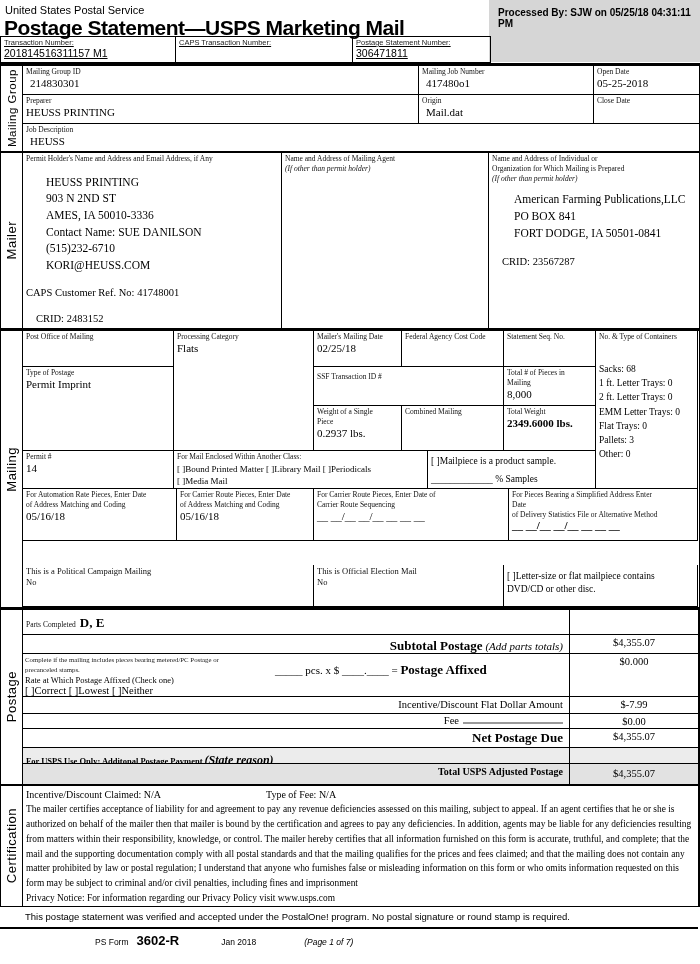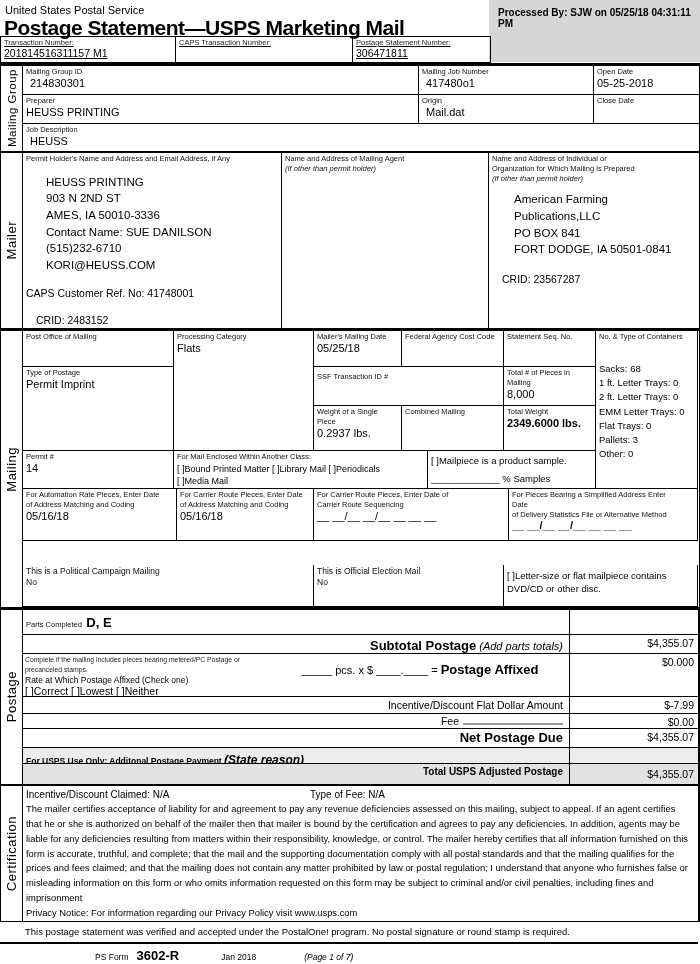--- a/index.html
+++ b/index.html
@@ -18,21 +18,21 @@
   .txn-row { position:absolute; left:0; bottom:0; display:flex; width:491px; height:27px;text-decoration:underline; }
   .txn-box { border:1px solid #000; border-right:none; padding:1px 3px; }
   .txn-box:last-child { border-right:1px solid #000; }
   .txn-lbl { font-size:7.5px; color:#1a1a1a; }
   .txn-val { font-size:10.5px; }
 
   
   .section { display:flex; border-left:1px solid #000; border-right:1px solid #000; }
   .sidebar { width:22px; border-right:1px solid #000; display:flex; align-items:center; justify-content:center; }
   .vtext { writing-mode:vertical-rl; transform:rotate(180deg); font-size:13px; letter-spacing:0.5px; white-space:nowrap; }
-  .content { flex:1; }
+  .content { flex:1;font-family:Liberation Serif, serif; }
   .lbl { font-size:7.5px; line-height:1.3; color:#111; }
   .val { font-size:11px; line-height:1.25; }
   .cell { border-right:1px solid #000; border-bottom:1px solid #000; padding:1px 3px; overflow:hidden; }
   .nr { border-right:none; }
   .nb { border-bottom:none; }
   .row { display:flex; }
 
   
   .sec-mg { border-bottom:2px solid #000; }
   .sec-mg .vtext { font-size:11.5px; }
@@ -47,30 +47,30 @@
   .sec-mailing { border-bottom:3px solid #000; }
   .mgrid { position:relative; width:675px; height:276px; }
   .mc { position:absolute; border-right:1px solid #000; border-bottom:1px solid #000; padding:1px 3px; overflow:hidden; }
   .cont-items { font-size:9.5px; line-height:1.5; margin-top:20px; }
   .chk { font-size:9px; line-height:1.35; margin-top:1px; }
 
   
   .sec-postage { border-bottom:2px solid #000; border-right:2px solid #000; }
   .prow { display:flex; border-bottom:1px solid #000; }
   .plabel { flex:1; border-right:1px solid #000; position:relative; overflow:hidden; }
-  .pval { width:128px; font-size:10.5px; text-align:right; padding:2px 4px; overflow:hidden; }
+  .pval { width:128px; font-size:10.5px; text-align:center; padding:2px 4px; overflow:hidden; }
   .gray { background:#ececec; }
   .gray2 { background:#e2e2e2; }
   .r-align { text-align:right; padding-right:6px; }
   .feeline { display:inline-block; width:100px; border-bottom:2px solid #9a9a9a; height:9px; margin-left:4px; }
 
   
   .sec-cert { border-bottom:1px solid #000; border-right:2px solid #000; }
   .sec-cert .content { padding:3px 5px 0 3px; }
-  .cert-line1 { display:flex; font-size:10px; margin-bottom:2px;gap:44px; }
+  .cert-line1 { display:flex; font-size:10px; margin-bottom:2px; }
   .cert-line1 > div:first-child { width:240px; }
   .cert-body { font-size:9.4px; line-height:1.58; }
   .cert-privacy { font-size:9.4px; line-height:1.58; }
 
   
   .footer { position:relative; height:42px; }
   .foot-verify { position:absolute; left:25px; top:4px; font-size:9.5px; }
   .foot-rule { position:absolute; left:0; top:20px; width:698px; height:2px; background:#000; }
   .foot-id { position:absolute; left:95px; top:26px; display:flex; align-items:baseline; }
   .foot-id .fl { font-size:8.5px; }
@@ -184,21 +184,21 @@
       <div class="mc" style="left:0;top:0;width:151px;height:36px">
         <div class="lbl">Post Office of Mailing</div>
         <div class="val"></div>
       </div>
       <div class="mc" style="left:151px;top:0;width:140px;height:120px">
         <div class="lbl">Processing Category</div>
         <div class="val">Flats</div>
       </div>
       <div class="mc" style="left:291px;top:0;width:88px;height:36px">
         <div class="lbl">Mailer's Mailing Date</div>
-        <div class="val">05/25/18</div>
+        <div class="val">02/25/18</div>
       </div>
       <div class="mc" style="left:481px;top:0;width:92px;height:36px">
         <div class="lbl">Statement Seq. No.</div>
         <div class="val"></div>
       </div>
       <div class="mc" style="left:379px;top:0;width:102px;height:36px">
         <div class="lbl">Federal Agency Cost Code</div>
         <div class="val"></div>
       </div>
       <div class="mc nr" style="left:573px;top:0;width:102px;height:158px">
@@ -308,21 +308,21 @@
       <div class="pval">$4,355.07</div>
     </div>
     <div class="prow" style="height:43px">
       <div class="plabel" style="display:flex">
         <div style="width:252px;padding:1px 2px">
           <div class="pre" style="font-size:6.8px;line-height:1.5;color:#222">Complete if the mailing includes pieces bearing metered/PC Postage or
 precanceled stamps.</div>
           <div style="font-size:8.5px">Rate at Which Postage Affixed (Check one)</div>
           <div style="font-size:10.5px">[ ]Correct [ ]Lowest [ ]Neither</div>
         </div>
-        <div style="flex:1;text-align:center;padding:6px 4px 0 0">
+        <div style="flex:1;text-align:left;padding:6px 4px 0 0">
           <span style="font-size:11px">_____ pcs. x $ ____.____ = </span><span class="b" style="font-size:13px">Postage Affixed</span>
         </div>
       </div>
       <div class="pval">$0.000</div>
     </div>
     <div class="prow" style="height:17px">
       <div class="plabel r-align" style="font-size:10.5px;padding-top:2px">Incentive/Discount  Flat Dollar Amount</div>
       <div class="pval">$-7.99</div>
     </div>
     <div class="prow" style="height:15px">

